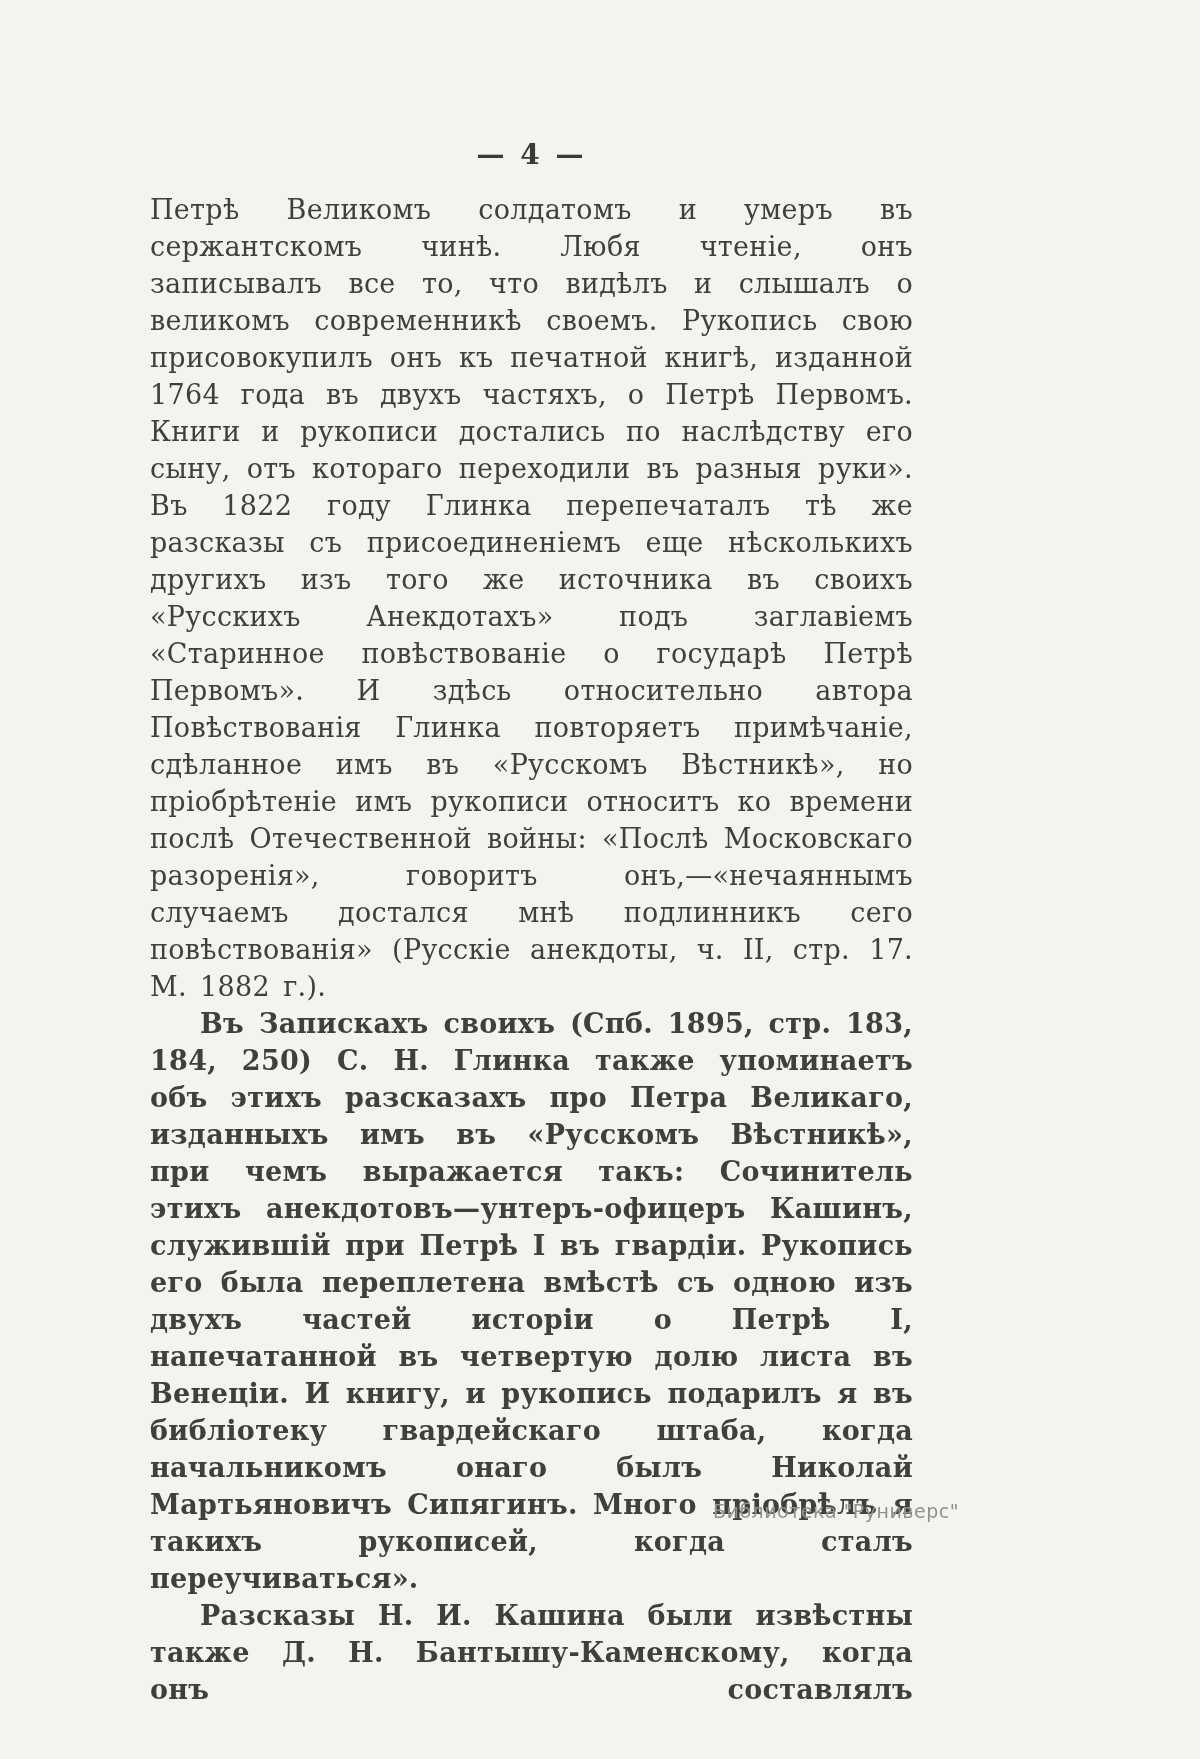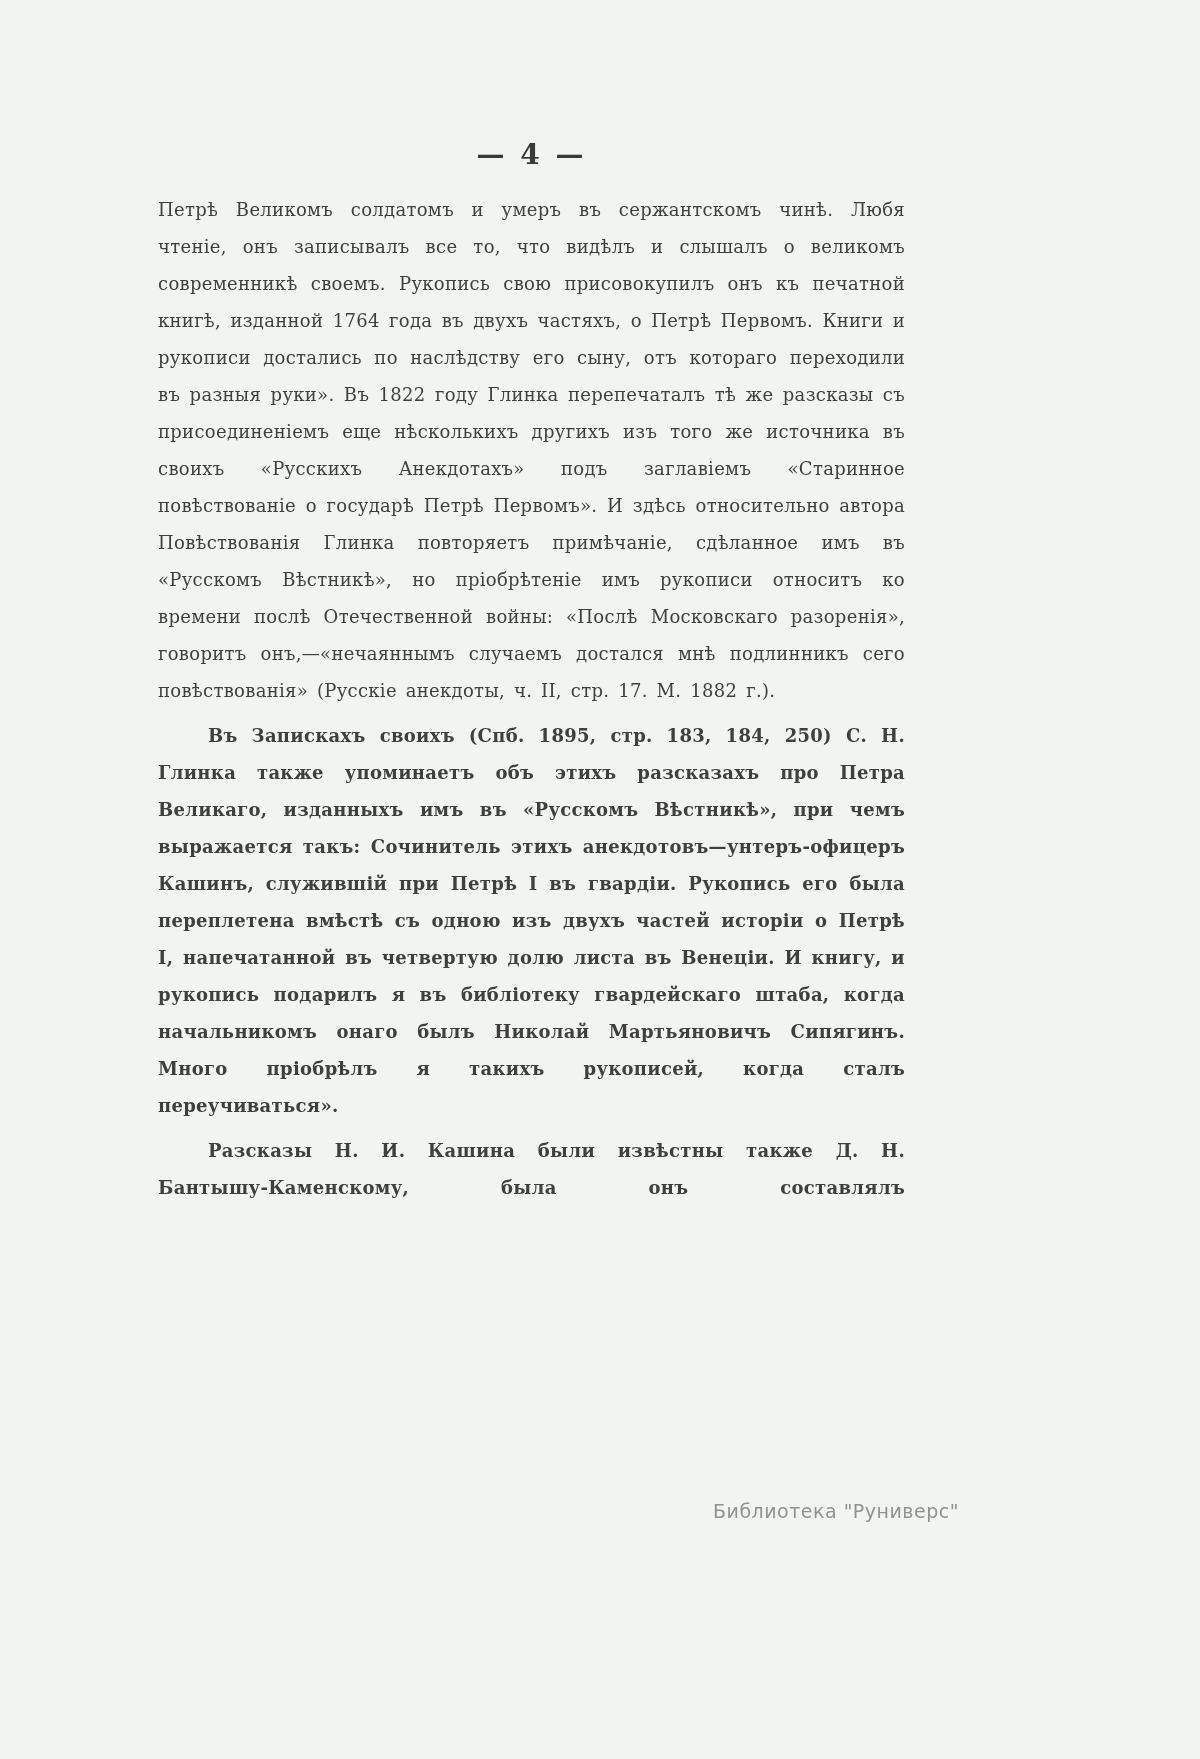--- a/index.html
+++ b/index.html
@@ -27,22 +27,22 @@
   }
   .page-header {
     text-align: center;
     font-weight: bold;
     font-size: 28px;
     letter-spacing: 3px;
     margin-bottom: 20px;
     color: #3a3a36;
   }
   .para {
-    margin: 8px;
-    font-size: 18px;
+    margin: 0;
+    font-size: 27px;
     line-height: 37px;
     text-align: justify;
     word-spacing: 0.16em;
     letter-spacing: 0.3px;
   }
   .para.indented {
     text-indent: 50px;
     font-weight: bold;
   }
   .para.fill-last {
@@ -59,16 +59,16 @@
   }
 </style>
 </head>
 <body>
 
 <div class="page">
   <div class="text-block">
     <div class="page-header">— 4 —</div>
     <p class="para">Петрѣ Великомъ солдатомъ и умеръ въ сержантскомъ чинѣ. Любя чтеніе, онъ записывалъ все то, что видѣлъ и слышалъ о великомъ современникѣ своемъ. Рукопись свою присовокупилъ онъ къ печатной книгѣ, изданной 1764 года въ двухъ частяхъ, о Петрѣ Первомъ. Книги и рукописи достались по наслѣдству его сыну, отъ котораго переходили въ разныя руки». Въ 1822 году Глинка перепечаталъ тѣ же разсказы съ присоединеніемъ еще нѣсколькихъ другихъ изъ того же источника въ своихъ «Русскихъ Анекдотахъ» подъ заглавіемъ «Старинное повѣствованіе о государѣ Петрѣ Первомъ». И здѣсь относительно автора Повѣствованія Глинка повторяетъ примѣчаніе, сдѣланное имъ въ «Русскомъ Вѣстникѣ», но пріобрѣтеніе имъ рукописи относитъ ко времени послѣ Отечественной войны: «Послѣ Московскаго разоренія», говоритъ онъ,—«нечаяннымъ случаемъ достался мнѣ подлинникъ сего повѣствованія» (Русскіе анекдоты, ч. II, стр. 17. М. 1882 г.).</p>
     <p class="para indented">Въ Запискахъ своихъ (Спб. 1895, стр. 183, 184, 250) С. Н. Глинка также упоминаетъ объ этихъ разсказахъ про Петра Великаго, изданныхъ имъ въ «Русскомъ Вѣстникѣ», при чемъ выражается такъ: Сочинитель этихъ анекдотовъ—унтеръ-офицеръ Кашинъ, служившій при Петрѣ I въ гвардіи. Рукопись его была переплетена вмѣстѣ съ одною изъ двухъ частей исторіи о Петрѣ I, напечатанной въ четвертую долю листа въ Венеціи. И книгу, и рукопись подарилъ я въ библіотеку гвардейскаго штаба, когда начальникомъ онаго былъ Николай Мартьяновичъ Сипягинъ. Много пріобрѣлъ я такихъ рукописей, когда сталъ переучиваться».</p>
-    <p class="para indented fill-last">Разсказы Н. И. Кашина были извѣстны также Д. Н. Бантышу-Каменскому, была онъ составлялъ</p>
+    <p class="para indented fill-last">Разсказы Н. И. Кашина были извѣстны также Д. Н. Бантышу-Каменскому, когда онъ составлялъ</p>
   </div>
   <div class="watermark">Библиотека "Руниверс"</div>
 </div>
 
 </body></html>

